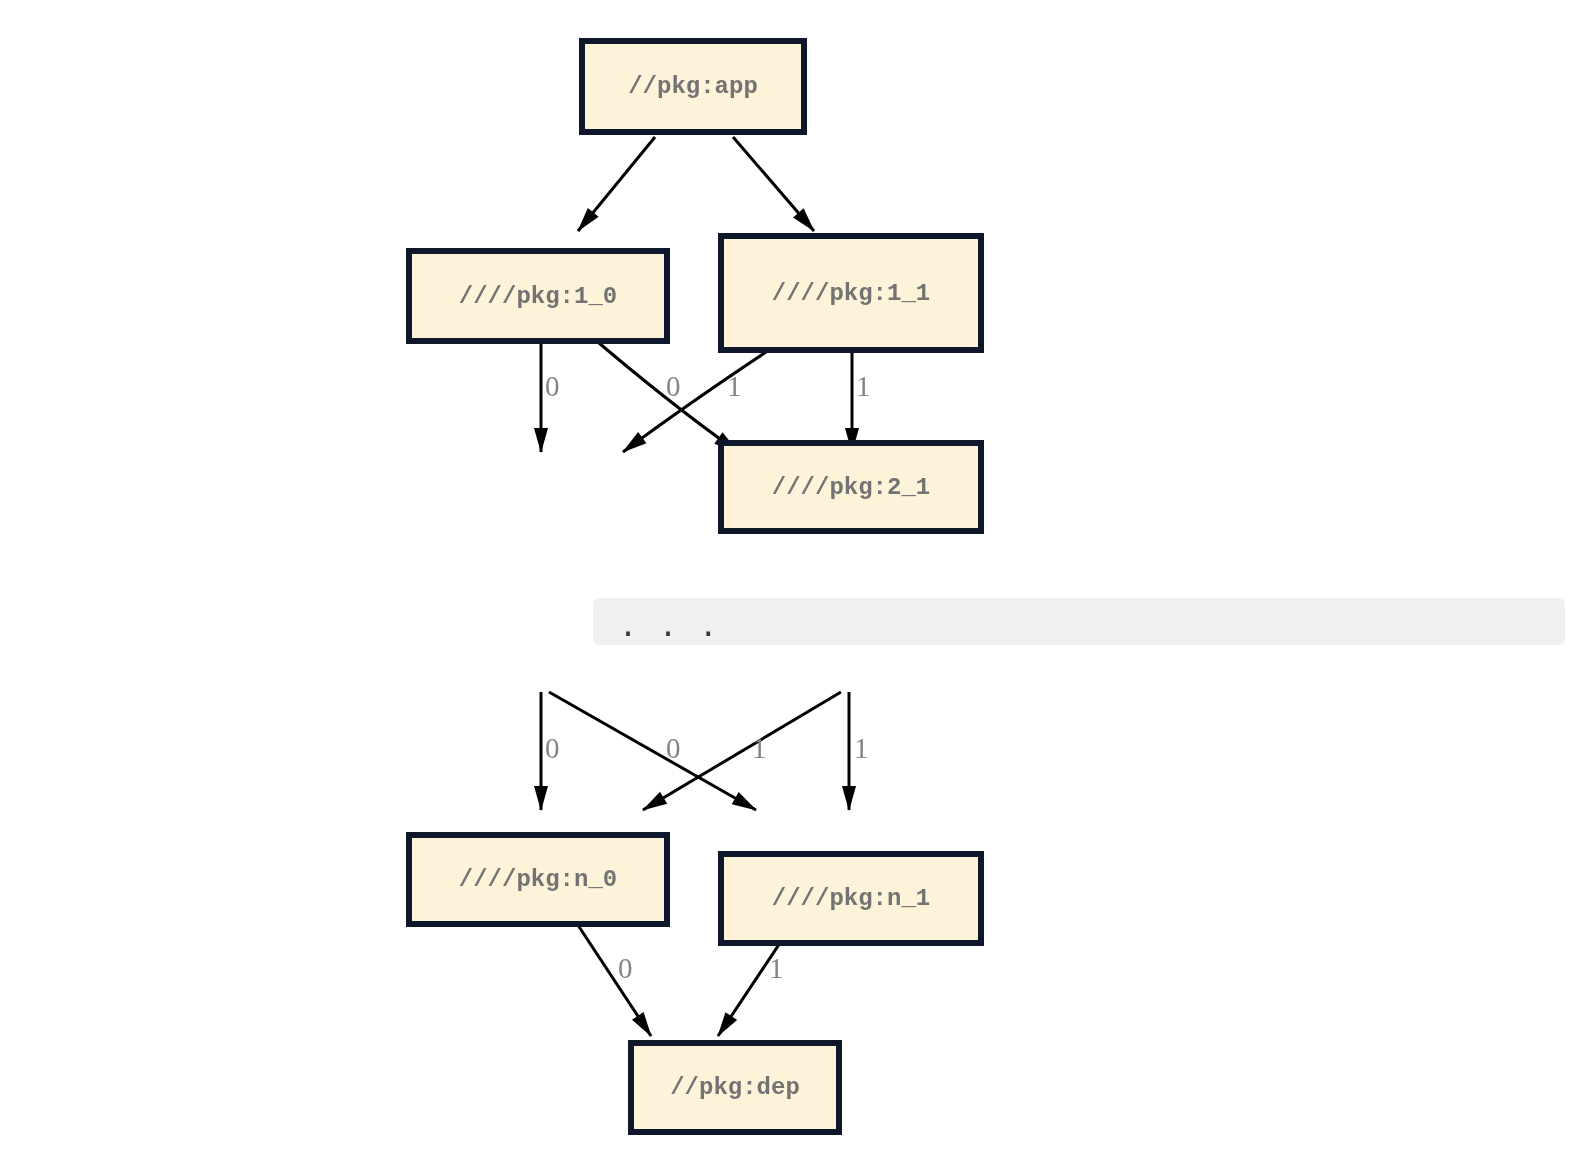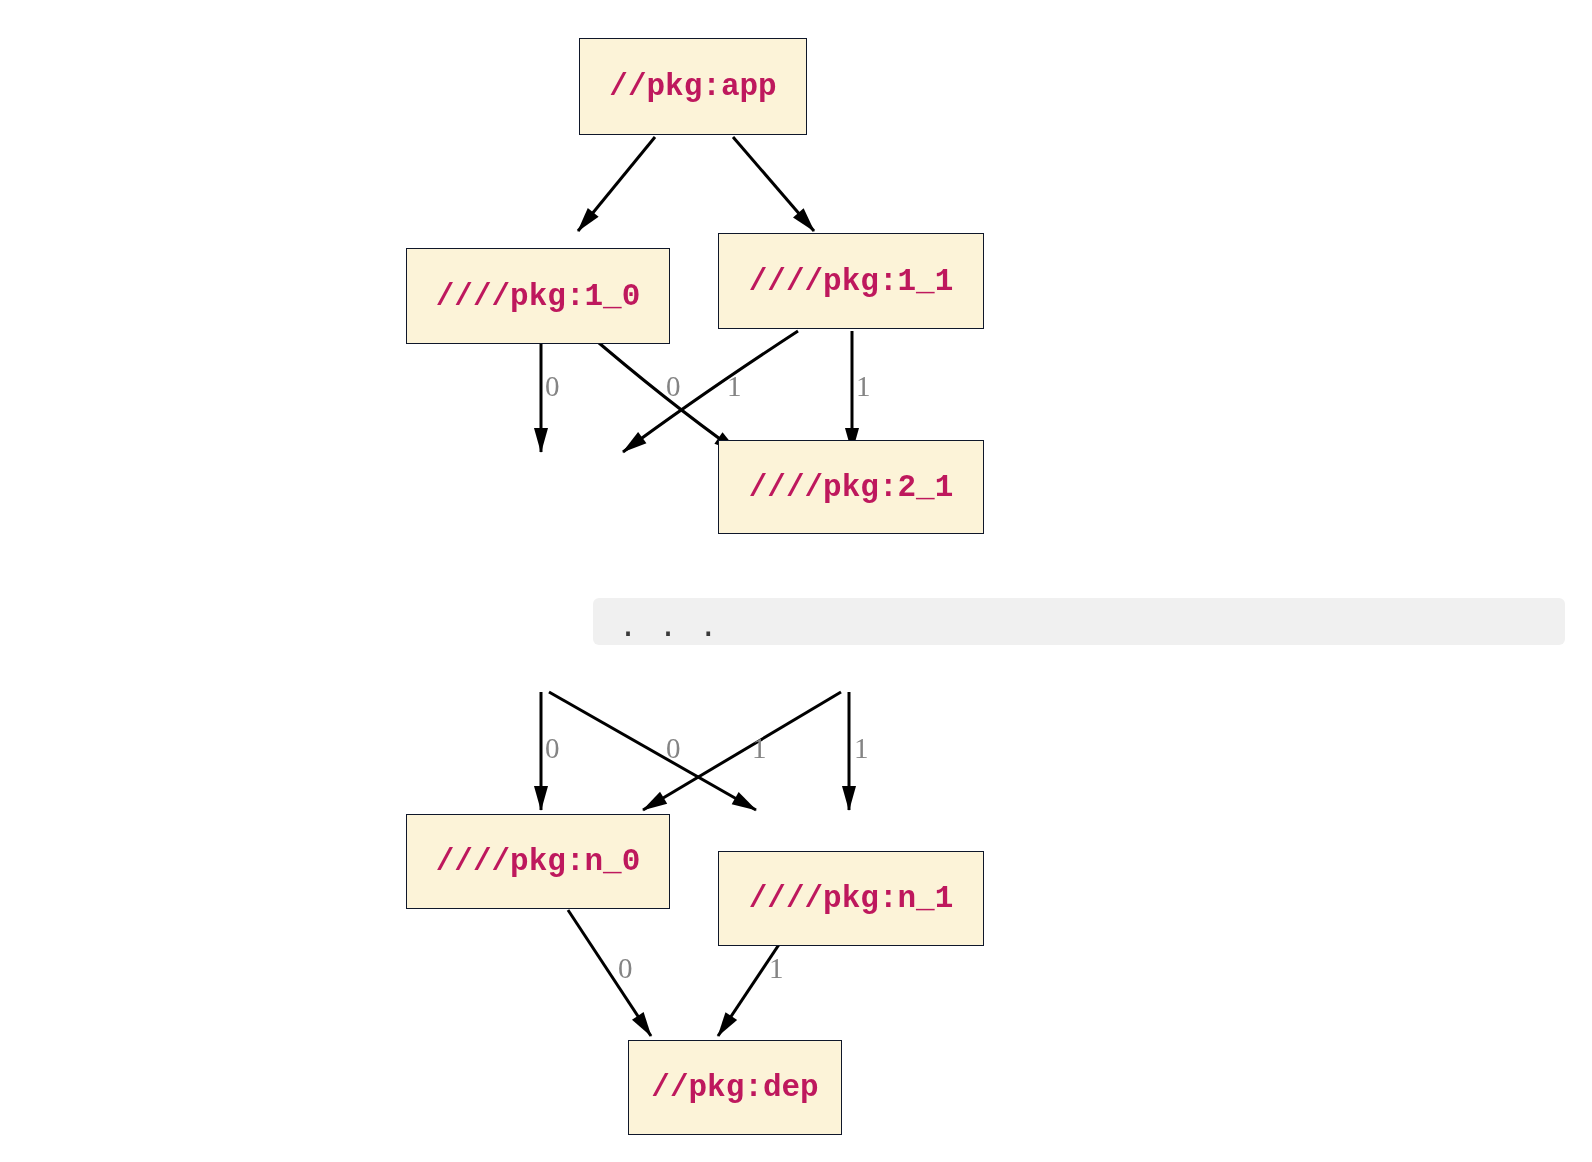--- a/index.html
+++ b/index.html
@@ -14,28 +14,28 @@
   .edges-svg {
     position: absolute;
     left: 0; top: 0;
     width: 1592px; height: 1162px;
     pointer-events: none;
   }
   .node {
     position: absolute;
     box-sizing: border-box;
     background: #FCF3D8;
-    border: 1px solid #0f172a;
+    border: 6px solid #0f172a;
     display: flex;
     align-items: center;
     justify-content: center;
     font-family: "Liberation Mono", "DejaVu Sans Mono", monospace;
     font-weight: 700;
-    font-size: 31px;
-    color: #be185d;
+    font-size: 24px;
+    color: #737373;
     white-space: nowrap;
   }
   .edge-label {
     position: absolute;
     font-family: "Liberation Serif", "DejaVu Serif", serif;
     font-size: 29px;
     line-height: 1;
     color: #848484;
   }
   .ellipsis-band {
@@ -82,26 +82,26 @@
       <path d="M849,692 L849,810" marker-end="url(#arrow)"></path>
       <path d="M568,910 L651,1036" marker-end="url(#arrow)"></path>
       <path d="M802,910 L718,1036" marker-end="url(#arrow)"></path>
     </g>
   </svg>
 
   <div class="node" style="left:579px; top:38px;  width:228px; height:97px;">//pkg:app</div>
 
   <div class="node" style="left:406px; top:233px; width:264px; height:96px;margin-top:15px;">////pkg:1_0</div>
 
-  <div class="node" style="left:718px; top:233px; width:266px; height:96px;">////pkg:1_1</div>
+  <div class="node" style="left:718px; top:233px; width:266px; height:120px;">////pkg:1_1</div>
 
 
   <div class="node" style="left:718px; top:440px; width:266px; height:94px;">////pkg:2_1</div>
 
-  <div class="node" style="left:406px; top:814px; width:264px; height:95px;">////pkg:n_0</div>
+  <div class="node" style="left:406px; top:832px; width:264px; height:95px;">////pkg:n_0</div>
 
   <div class="node" style="left:718px; top:814px; width:266px; height:95px;margin-top:37px;">////pkg:n_1</div>
 
   <div class="node" style="left:580px; top:1040px; width:214px; height:95px;margin-left:48px;">//pkg:dep</div>
 
   <div class="ellipsis-band">
     <span class="ellipsis-dots">. . .</span>
   </div>
 
   <span class="edge-label" style="left:545px; top:372px;">0</span>

